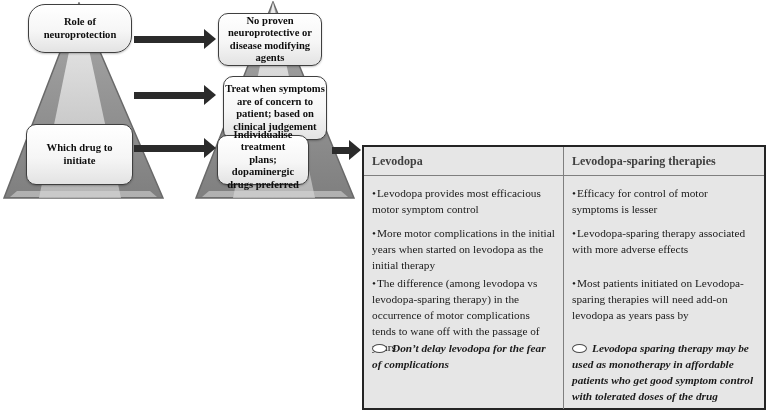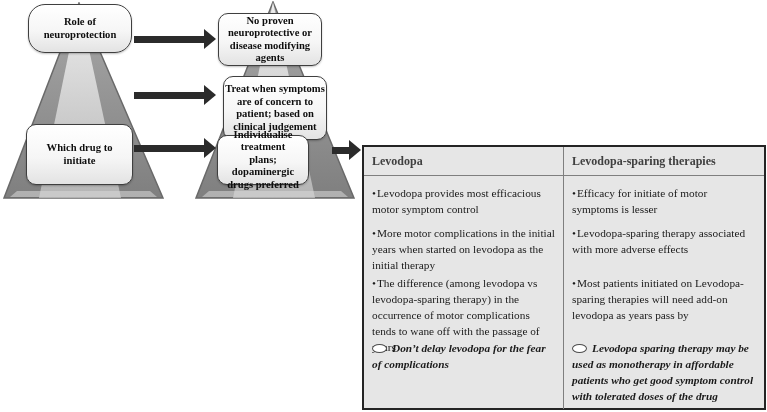--- a/index.html
+++ b/index.html
@@ -123,21 +123,21 @@
     <div class="tbl-head">
       <div class="th">Levodopa</div>
       <div class="th colR">Levodopa-sparing therapies</div>
     </div>
     <div class="tbl-body">
 
       <div class="cell row1" style="grid-column:1;grid-row:1;">
         <p><span class="b">•</span><span>Levodopa provides most efficacious motor symptom control</span></p>
       </div>
       <div class="cell colR row1" style="grid-column:2;grid-row:1;">
-        <p><span class="b">•</span><span>Efficacy for initiate of motor symptoms is lesser</span></p>
+        <p><span class="b">•</span><span>Efficacy for control of motor symptoms is lesser</span></p>
       </div>
 
       <div class="cell" style="grid-column:1;grid-row:2;">
         <p><span class="b">•</span><span>More motor complications in the initial years when started on levodopa as the initial therapy</span></p>
       </div>
       <div class="cell colR" style="grid-column:2;grid-row:2;">
         <p><span class="b">•</span><span>Levodopa-sparing therapy associated with more adverse effects</span></p>
       </div>
 
       <div class="cell" style="grid-column:1;grid-row:3;">

